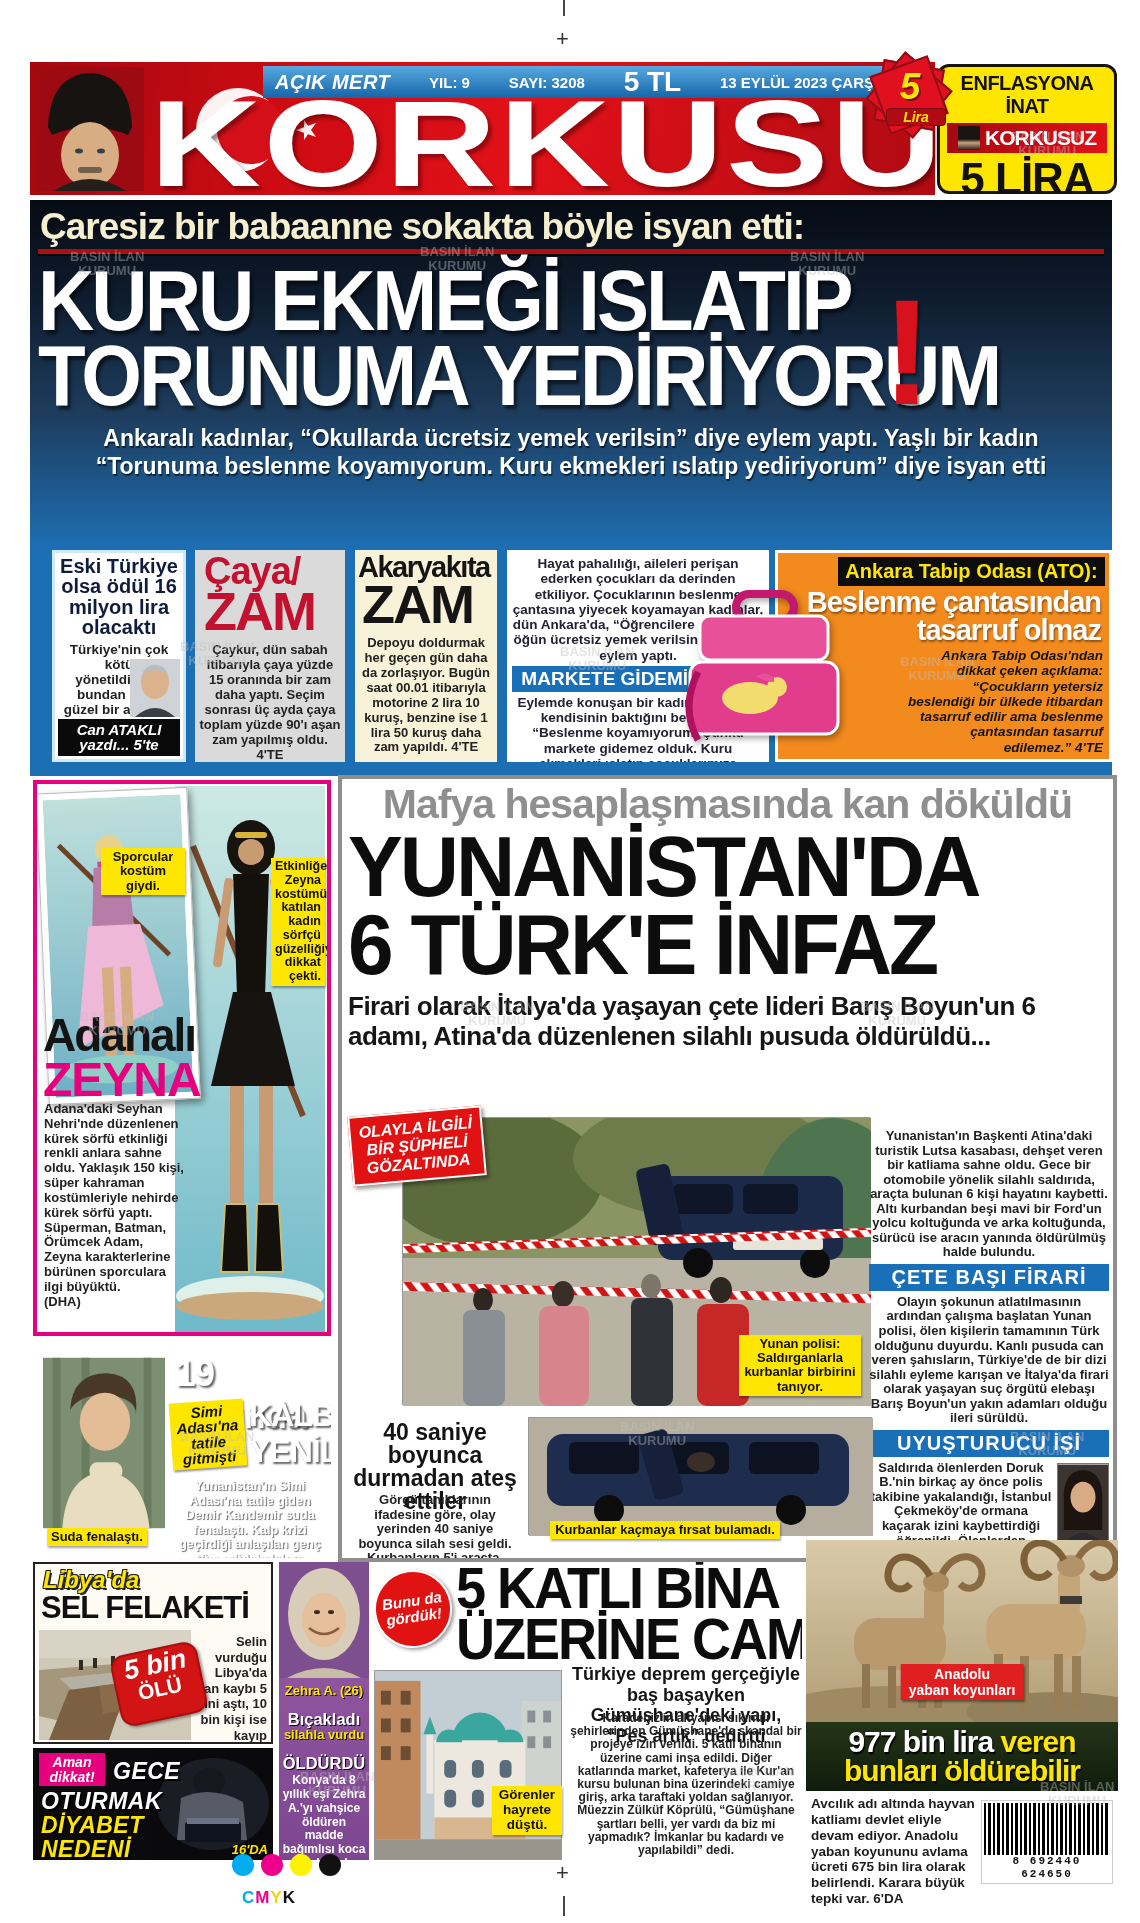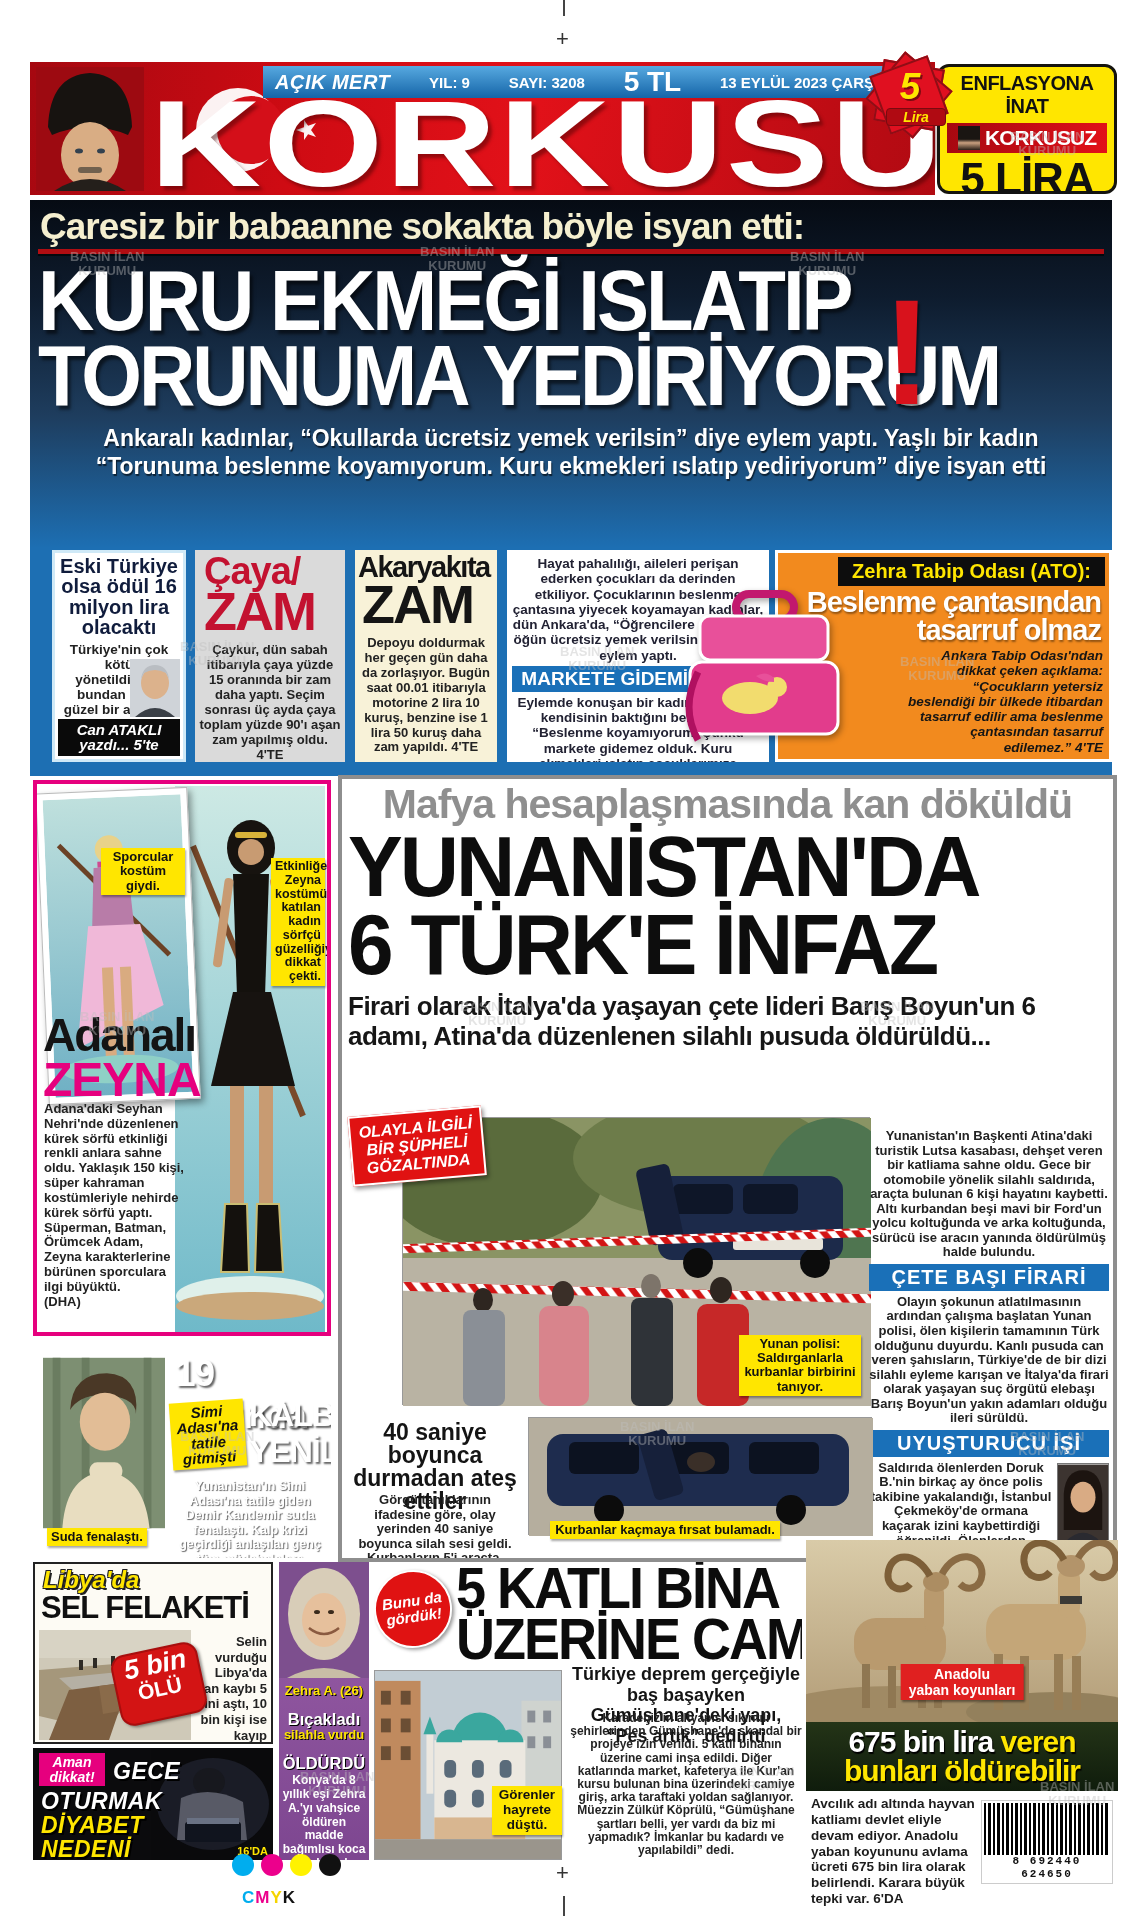--- a/index.html
+++ b/index.html
@@ -161,21 +161,21 @@
   .ly-body{position:absolute;right:4px;top:70px;width:72px;font-size:13px;font-weight:800;
     color:#222;text-align:right;line-height:1.2;}
   #diabetes{left:33px;top:1748px;width:240px;height:112px;background:#0b0b0d;overflow:hidden;}
   .dia-photo{position:absolute;right:0;top:0;}
   .dia-label{position:absolute;left:6px;top:5px;width:66px;background:var(--magenta);color:#fff;
     font-size:14px;font-weight:900;font-style:italic;text-align:center;line-height:1.05;padding:2px;}
   .dia-l{position:absolute;font-weight:900;font-style:italic;font-size:23px;letter-spacing:.5px;
     color:#fff;text-shadow:2px 2px 0 #000;}
   .dia-l1{left:80px;top:10px;} .dia-l2{left:8px;top:40px;}
   .dia-l3{left:8px;top:64px;color:var(--yellow);} .dia-l4{left:8px;top:88px;color:var(--yellow);}
-  .dia-ref{position:absolute;right:5px;bottom:3px;color:var(--yellow);font-size:11px;font-weight:900;}
+  .dia-ref{position:absolute;right:5px;bottom:3px;color:var(--yellow);font-size:13px;font-weight:900;font-style:italic;}
 
   
   #zehra{left:279px;top:1562px;width:90px;height:298px;background:linear-gradient(#9a5fa8,#7d4690);overflow:hidden;text-align:center;}
   .zh-label{margin-top:1px;font-size:13px;font-weight:900;color:var(--yellow);text-shadow:1px 1px 0 #000;}
   .zh-h1,.zh-h3{font-size:16.5px;font-weight:900;color:#fff;text-shadow:1px 1px 0 #000;line-height:1.05;margin-top:13px;}
   .zh-h2{font-size:13px;font-weight:900;color:var(--yellow);text-shadow:1px 1px 0 #000;line-height:1.05;}
   .zh-body{margin-top:2px;padding:0 3px;font-size:12px;font-weight:700;color:#fff;line-height:1.15;}
 
   
   #mosque{left:374px;top:1562px;width:428px;height:300px;overflow:hidden;background:#fff;}
@@ -304,21 +304,21 @@
       <p data-name="fuel-body">Depoyu doldurmak her geçen gün daha da zorlaşıyor. Bugün saat 00.01 itibarıyla motorine 2 lira 10 kuruş, benzine ise 1 lira 50 kuruş daha zam yapıldı. 4'TE</p>
     </div>
 
     <div id="bx-protest" class="bx" data-name="protest-story-box">
       <p data-name="protest-body-1">Hayat pahalılığı, aileleri perişan ederken çocukları da derinden etkiliyor. Çocuklarının beslenme çantasına yiyecek koyamayan kadınlar, dün Ankara'da, “Öğrencilere okulda bir öğün ücretsiz yemek verilsin” talebiyle eylem yaptı.</p>
       <div class="bluebar" data-name="protest-subhead">MARKETE GİDEMİYORUZ</div>
       <p data-name="protest-body-2">Eylemde konuşan bir kadın, torununa kendisinin baktığını belirterek, “Beslenme koyamıyorum. Çünkü markete gidemez olduk. Kuru ekmekleri ıslatıp çocuklarımıza yedirmeye başladık” diye dert yandı... 4'TE</p>
     </div>
 
     <div id="bx-ato" class="bx" data-name="ato-statement-box">
-      <div class="ato-k" data-name="ato-kicker">Zehra Tabip Odası (ATO):</div>
+      <div class="ato-k" data-name="ato-kicker">Ankara Tabip Odası (ATO):</div>
       <div class="ato-h" data-name="ato-headline">Beslenme çantasından tasarruf olmaz</div>
       <div class="ato-b" data-name="ato-body">Ankara Tabip Odası'ndan dikkat çeken açıklama: “Çocukların yetersiz beslendiği bir ülkede itibardan tasarruf edilir ama beslenme çantasından tasarruf edilemez.” 4'TE</div>
     </div>
 
     <svg class="lunchbox" width="172" height="160" viewBox="0 0 172 160" data-name="lunchbox-photo">
       <rect x="58" y="4" width="58" height="26" rx="13" fill="none" stroke="#c2186e" stroke-width="8"></rect>
       <rect x="22" y="26" width="128" height="44" rx="10" fill="#e8509a" stroke="#fff" stroke-width="3"></rect>
       <rect x="12" y="72" width="148" height="72" rx="12" fill="#e23c8c" stroke="#fff" stroke-width="3"></rect>
       <ellipse cx="72" cy="108" rx="28" ry="16" fill="#f2dc6e"></ellipse>
       <circle cx="99" cy="97" r="10" fill="#f2dc6e"></circle>
@@ -608,21 +608,21 @@
       <rect x="254" y="56" width="22" height="8" fill="#3c3a36"></rect>
       <path d="M258,20 C244,-6 216,0 218,22 C220,38 236,42 244,32" fill="none" stroke="#7d5f38" stroke-width="7"></path>
       <path d="M272,18 C288,-8 312,2 310,24 C308,38 294,42 286,32" fill="none" stroke="#8a6b44" stroke-width="7"></path>
     </svg>
     <div class="sh-label" data-name="sheep-photo-label">
       <div data-name="sheep-label-line1">Anadolu</div>
       <div data-name="sheep-label-line2">yaban koyunları</div>
     </div>
     <div class="sh-head" data-name="sheep-headline">
       <div data-name="sheep-headline-line1">
-        <span class="w" data-name="sheep-headline-white">675 bin lira</span><span class="y" data-name="sheep-headline-yellow1"> veren</span>
+        <span class="w" data-name="sheep-headline-white">977 bin lira</span><span class="y" data-name="sheep-headline-yellow1"> veren</span>
       </div>
       <div class="y" data-name="sheep-headline-line2">bunları öldürebilir</div>
     </div>
     <div class="sh-body" data-name="sheep-body">
       <span class="barcode" data-name="barcode">
         <span class="bc-stripes" style="display:block;" data-name="barcode-stripes"></span>
         <span class="bc-num" style="display:block;" data-name="barcode-number">8 692440 624650</span>
       </span>
       <span data-name="sheep-body-text">Avcılık adı altında hayvan katliamı devlet eliyle devam ediyor. Anadolu yaban koyununu avlama ücreti 675 bin lira olarak belirlendi. Karara büyük tepki var. 6'DA</span>
     </div>

